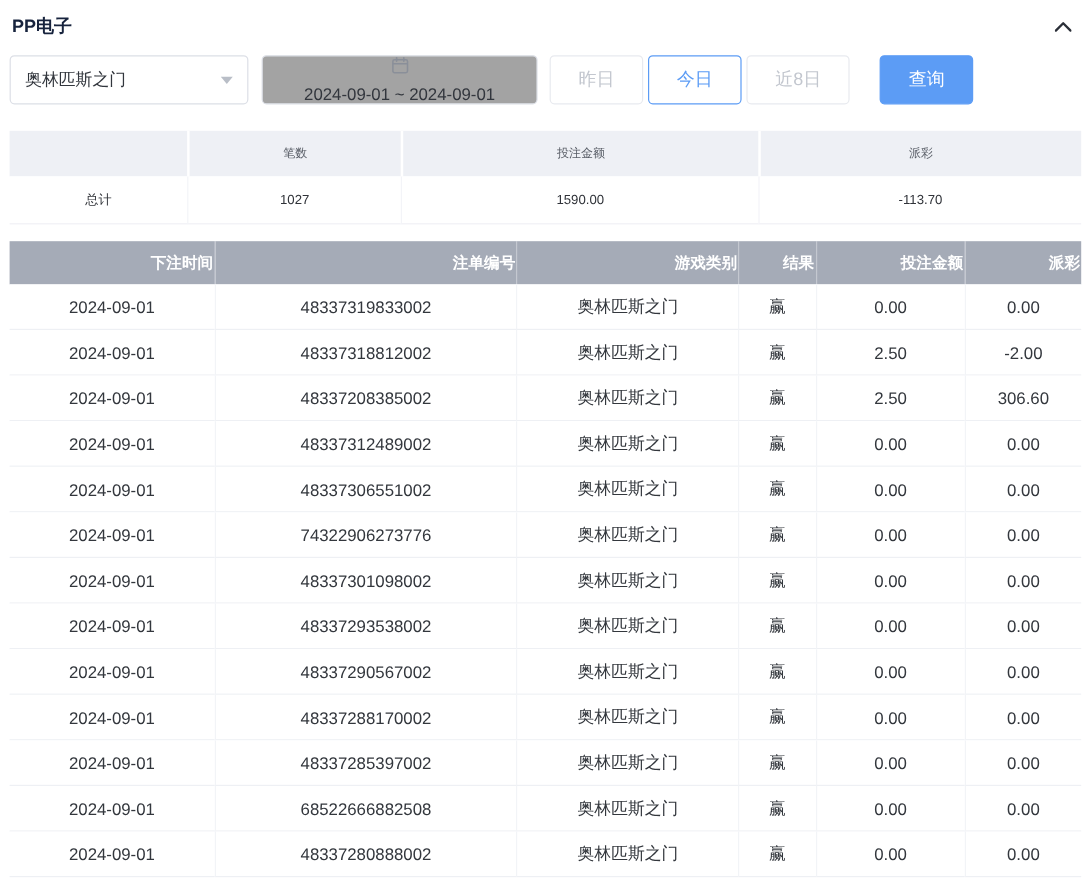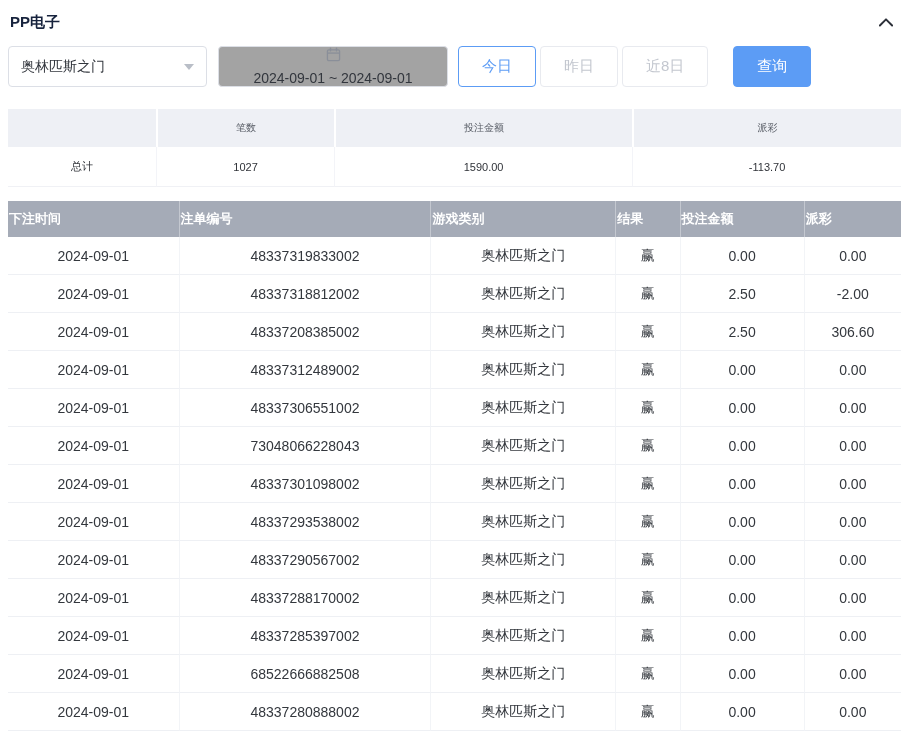--- a/index.html
+++ b/index.html
@@ -63,21 +63,21 @@
   .summary-table th + th{border-left:2px solid #ffffff;}
   .summary-table td{
     height:40px;background:#fff;text-align:center;font-size:11px;color:#303339;
     border-bottom:1px solid #f0f1f5;
   }
   .summary-table td + td{border-left:1px solid #f3f4f8;}
   
   .records-table{margin-top:14px;}
   .records-table th{
     background:var(--table-header-bg);color:#ffffff;height:36px;
-    font-size:13px;font-weight:700;text-align:left;
+    font-size:13px;font-weight:700;text-align:right;
   }
   .records-table th + th{border-left:1px solid rgba(255,255,255,.35);}
   .records-table td{
     height:38px;background:#fff;text-align:center;font-size:14px;color:#33373d;
     border-bottom:1px solid #eef0f4;
   }
   .records-table td + td{border-left:1px solid #f2f4f7;}
   .neg{color:var(--negative);}
 </style>
 </head>
@@ -104,22 +104,22 @@
       <svg width="15" height="15" viewBox="0 0 16 16">
         <rect x="1.5" y="3" width="13" height="11.5" rx="1.5" fill="none" stroke="#8a8f99" stroke-width="1.4"></rect>
         <line x1="1.5" y1="6.5" x2="14.5" y2="6.5" stroke="#8a8f99" stroke-width="1.4"></line>
         <line x1="4.8" y1="1.2" x2="4.8" y2="4.2" stroke="#8a8f99" stroke-width="1.4" stroke-linecap="round"></line>
         <line x1="11.2" y1="1.2" x2="11.2" y2="4.2" stroke="#8a8f99" stroke-width="1.4" stroke-linecap="round"></line>
       </svg>
       <span>2024-09-01 ~ 2024-09-01</span>
     </div>
 
     <div class="quick-group">
+      <button class="quick-btn">昨日</button>
       <button class="quick-btn active">今日</button>
-      <button class="quick-btn">昨日</button>
       <button class="quick-btn">近8日</button>
     </div>
 
     <button class="search-btn">查询</button>
   </div>
 
   <table class="summary-table">
     <colgroup>
       <col style="width:16.6%">
         <col style="width:19.9%">
@@ -199,21 +199,21 @@
         <tr>
     <td>2024-09-01</td>
     <td>48337306551002</td>
     <td>奥林匹斯之门</td>
     <td>赢</td>
     <td>0.00</td>
     <td>0.00</td>
   </tr>
         <tr>
     <td>2024-09-01</td>
-    <td>73048066228043</td>
+    <td>74322906273776</td>
     <td>奥林匹斯之门</td>
     <td>赢</td>
     <td>0.00</td>
     <td>0.00</td>
   </tr>
         <tr>
     <td>2024-09-01</td>
     <td>48337301098002</td>
     <td>奥林匹斯之门</td>
     <td>赢</td>

